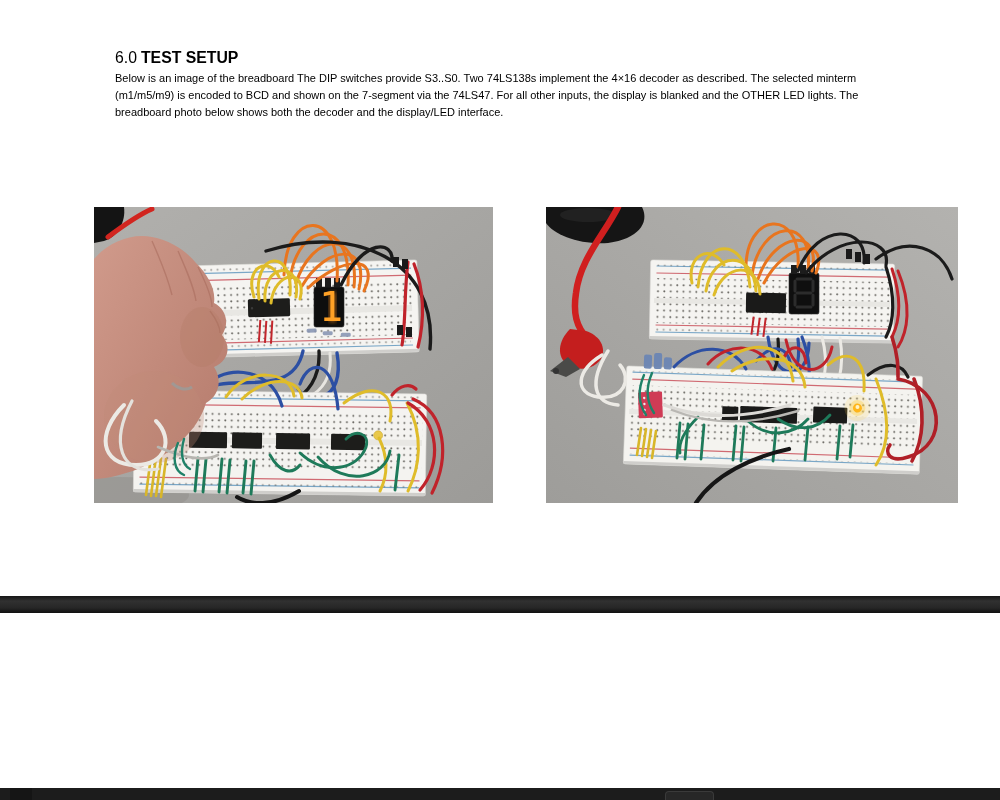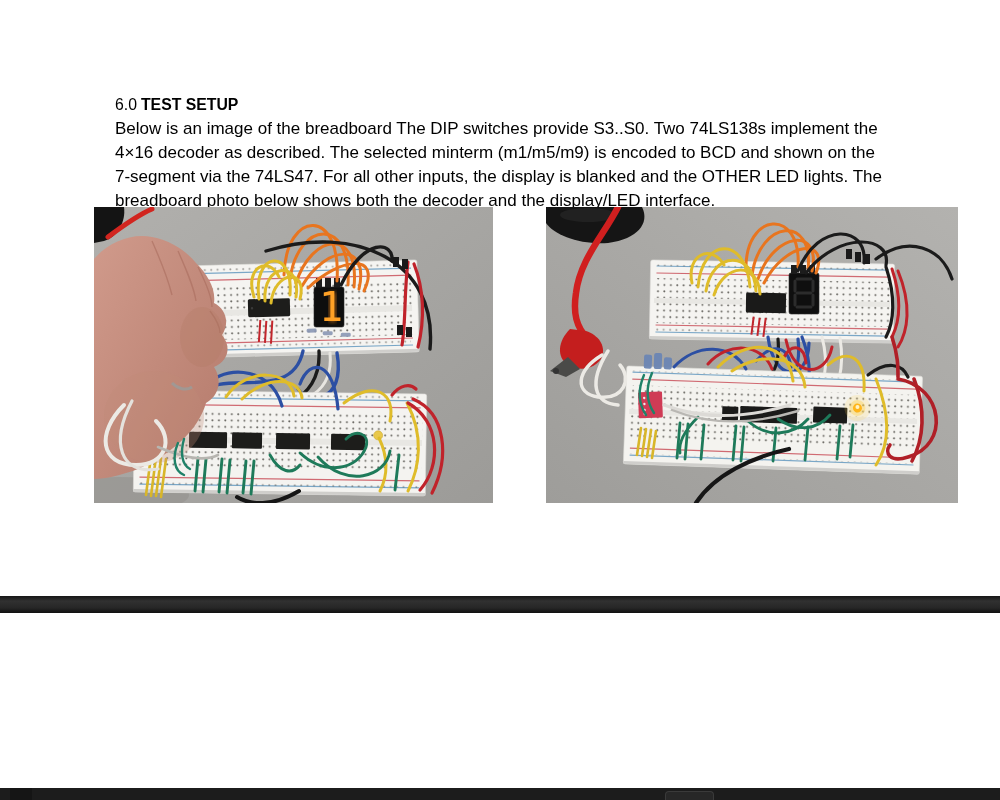--- a/index.html
+++ b/index.html
@@ -1,22 +1,22 @@
 <!DOCTYPE html>
 <html><head>
 <meta charset="utf-8">
 <style>
   html,body{margin:0;padding:0;}
   body{width:1000px;height:800px;background:#ffffff;overflow:hidden;
        font-family:"Liberation Sans", sans-serif;position:relative;}
-  .doc-text{position:absolute;left:115px;top:47px;width:778px;color:#000;margin-top:47px;}
+  .doc-text{position:absolute;left:115px;top:47px;width:778px;color:#000;}
   .heading{font-size:15.8px;line-height:22.8px;}
   .heading b{font-weight:bold;}
   .heading .num{margin-right:4px;}
-  .para{margin:0;font-size:17px;line-height:24px;}
+  .para{margin:0;font-size:11px;line-height:17px;}
   .photo{position:absolute;overflow:hidden;}
   .photo svg{display:block;}
   #photo-left{left:94px;top:207px;width:399px;height:296px;}
   #photo-right{left:546px;top:207px;width:412px;height:296px;}
   .page-gap{position:absolute;left:0;top:596px;width:1000px;height:17px;
     background:linear-gradient(180deg,#161616 0%,#313131 30%,#262626 70%,#101010 100%);}
   .bottom-bar{position:absolute;left:0;top:788px;width:1000px;height:12px;background:#1c1c1c;}
   .bottom-chip{position:absolute;left:10px;top:0;width:22px;height:12px;background:#151515;}
   .bottom-button{position:absolute;left:665px;top:3px;width:47px;height:10px;
     background:#272727;border:1px solid #3a3a3a;border-bottom:none;border-radius:4px 4px 0 0;}

